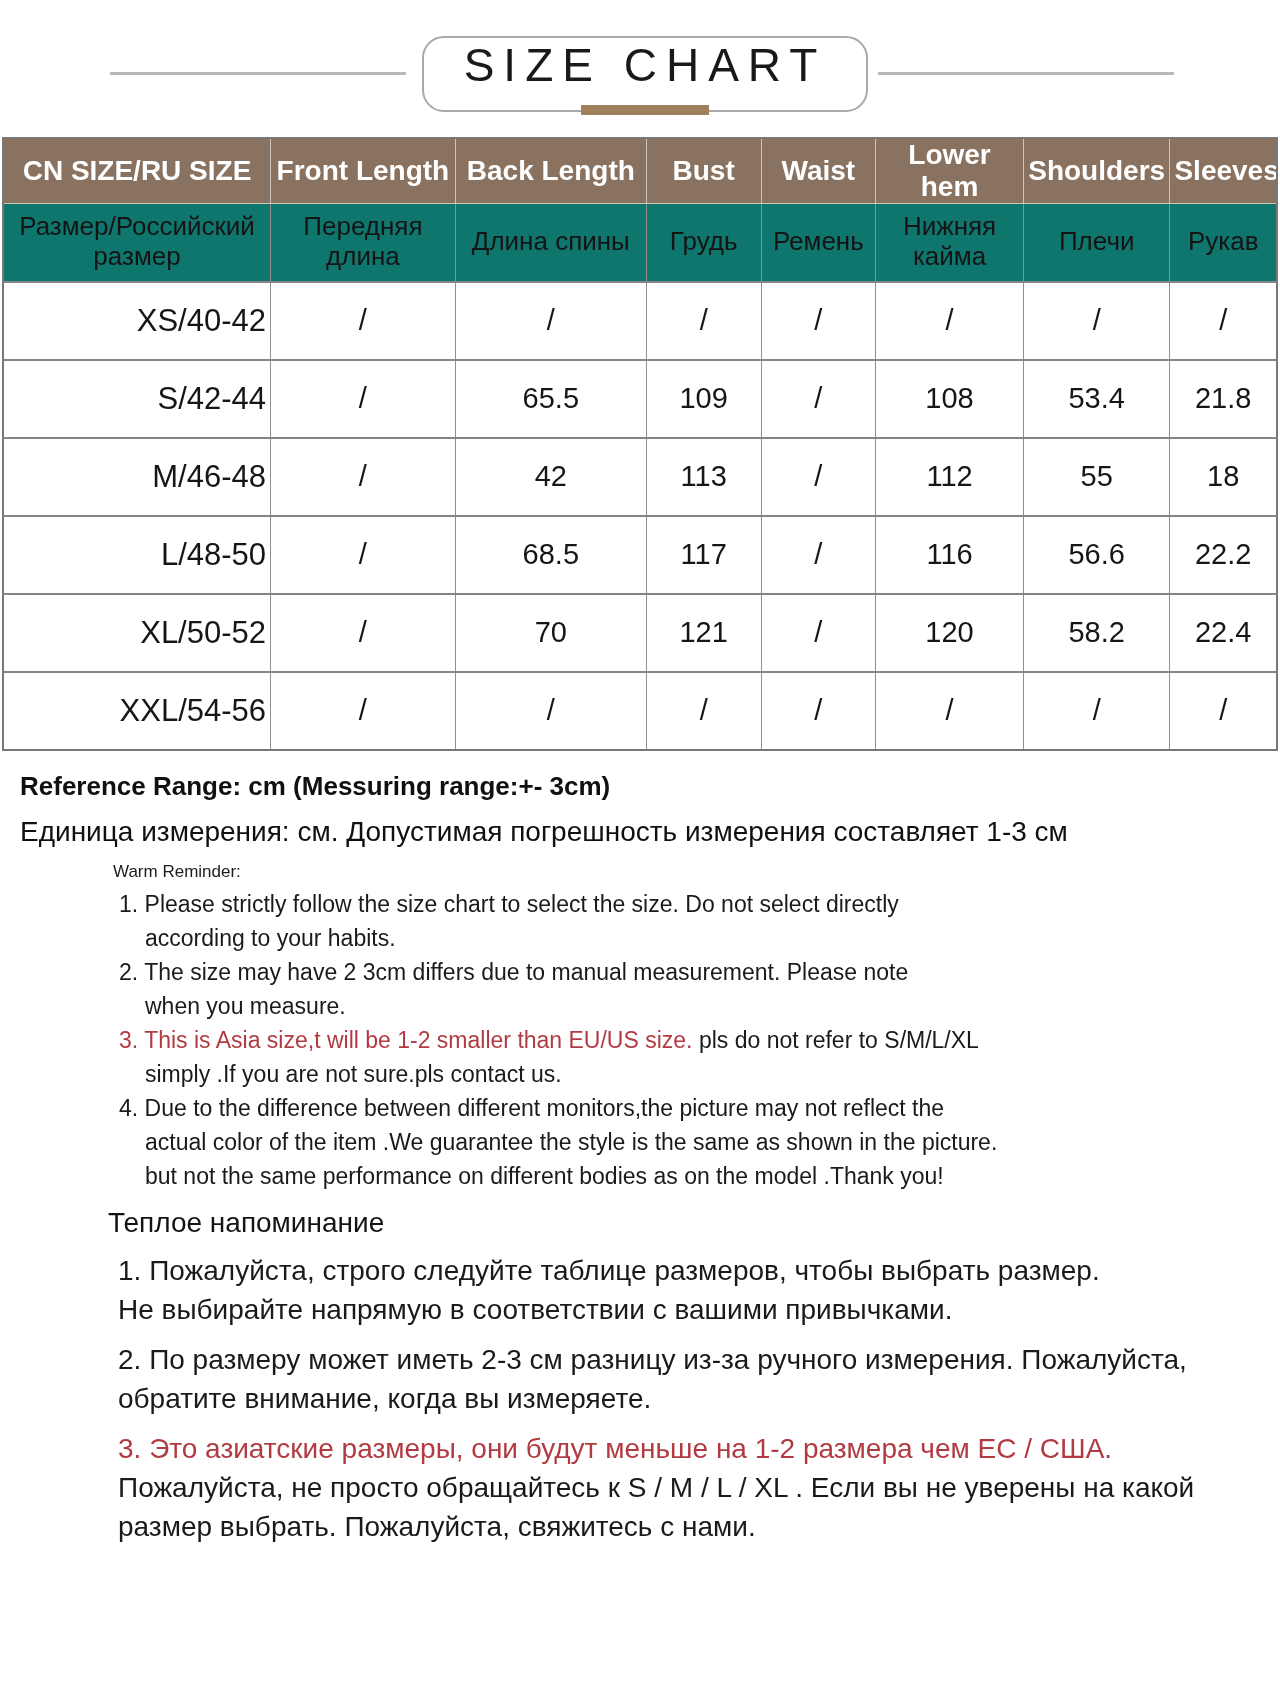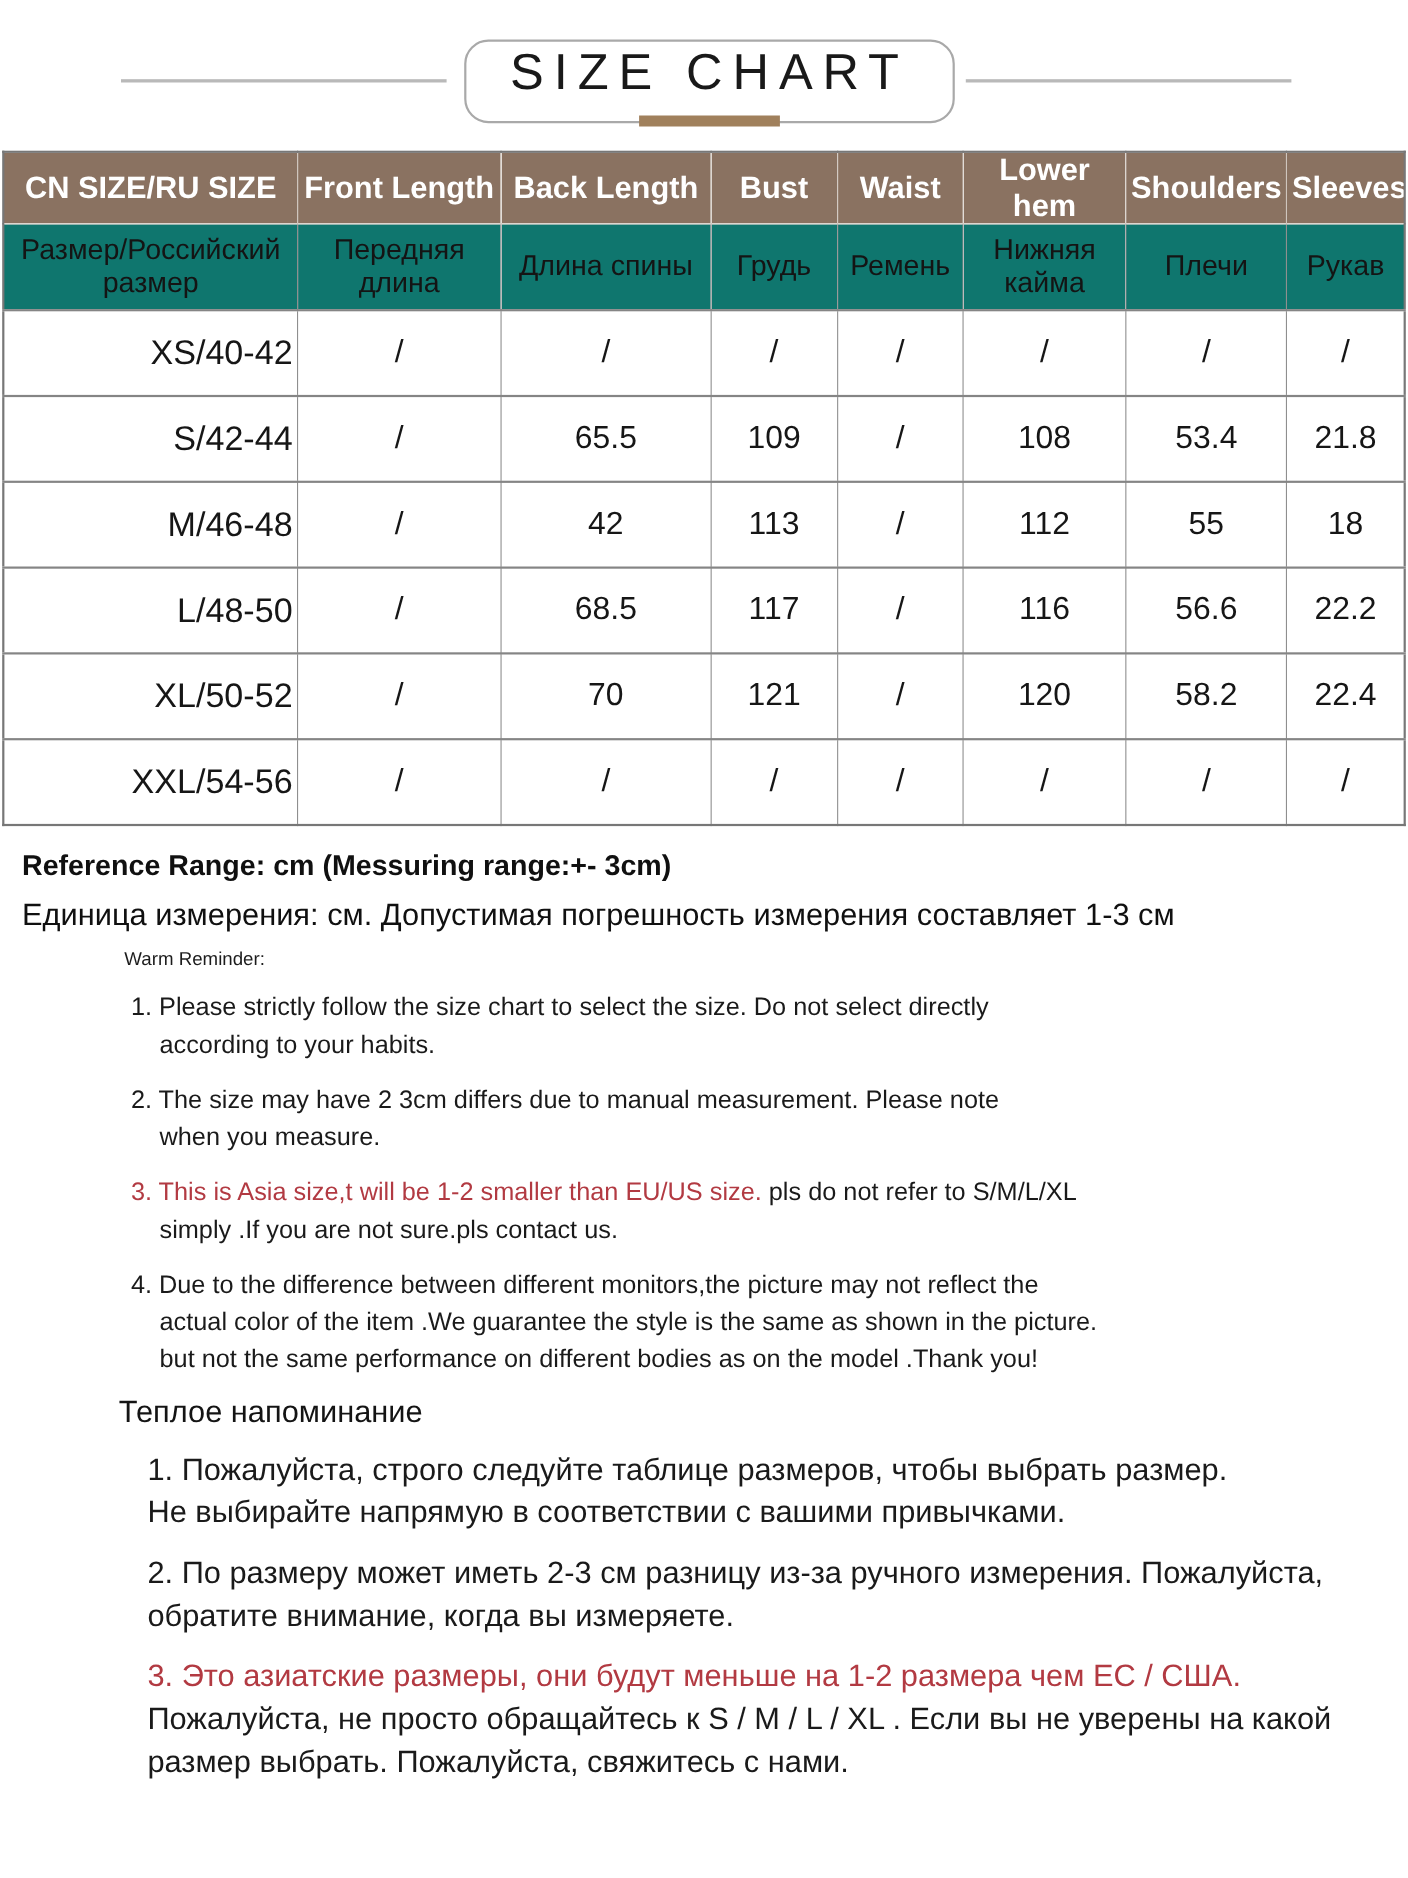--- a/index.html
+++ b/index.html
@@ -71,21 +71,21 @@
     margin:20px 0 0 20px;font-size:26px;font-weight:bold;color:#101010;
   }
   .ref-ru{
     margin:14px 0 0 20px;font-size:28px;font-weight:400;color:#101010;
   }
   
   .rem-en{margin:14px 0 0 113px;}
   .rem-en h2{
     margin:0 0 5px 0;font-size:17px;font-weight:normal;color:#1c1c1c;
   }
-  .note{white-space:pre-line;margin:16px;color:#1a1a1a;}
+  .note{white-space:pre-line;margin:0;color:#1a1a1a;}
   .note.en{
     font-size:23px;line-height:34px;font-weight:500;
     width:1060px;
     margin-left:6px;
     padding-left:26px;text-indent:-26px;
   }
   .rem-ru{margin:14px 0 0 108px;}
   .rem-ru h2{
     margin:0 0 12px 0;font-size:28px;font-weight:400;color:#141414;
   }

